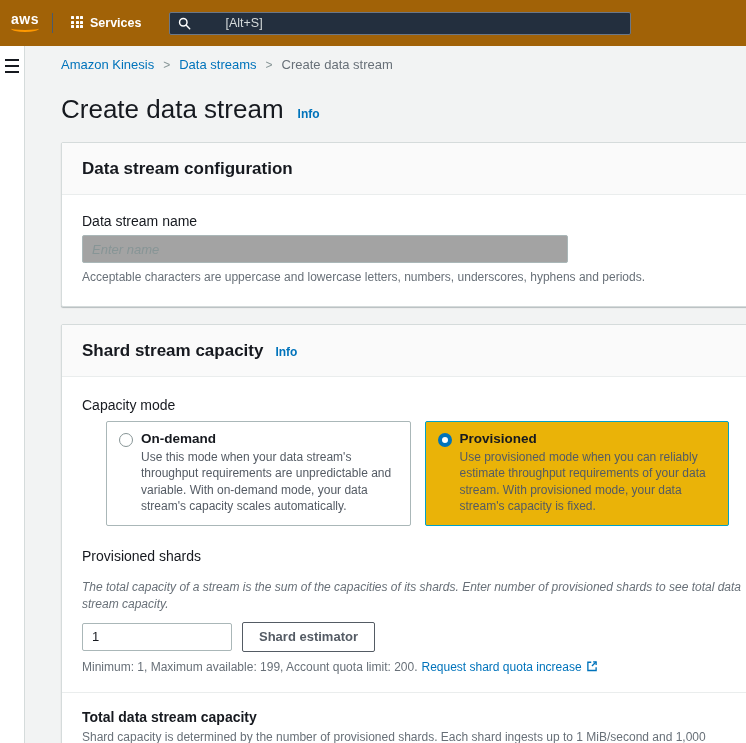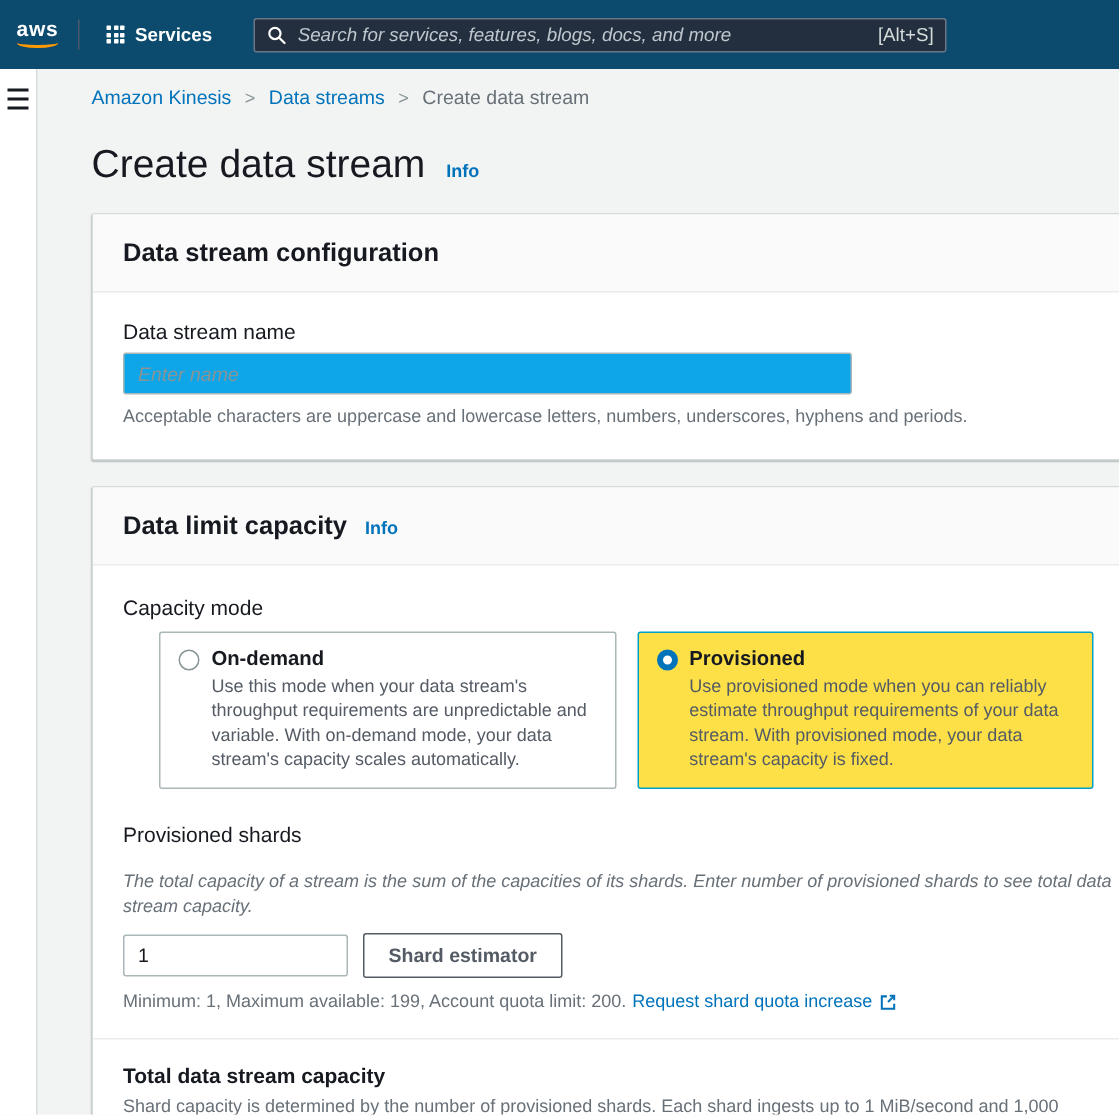--- a/index.html
+++ b/index.html
@@ -6,37 +6,37 @@
   html, body { width: 746px; height: 743px; overflow: hidden; }
   body {
     font-family: "Liberation Sans", "DejaVu Sans", sans-serif;
     background: #f2f3f3;
     color: #16191f;
   }
 
   
   .topnav {
     height: 46px;
-    background: #0c4a6e;
+    background: #a16207;
     display: flex;
     align-items: center;
     padding: 0 10px 0 8px;
   }
   .aws-logo { position: relative; width: 34px; height: 22px; margin-top: -2px; cursor: pointer; }
   .aws-logo .aws-text {
     color: #ffffff; font-weight: 700; font-size: 14px; letter-spacing: 0.5px;
     line-height: 16px; display: block; text-align: center;
   }
   .aws-logo .aws-smile {
     position: absolute; left: 3px; right: 3px; bottom: 1px; height: 7px;
     border-bottom: 2px solid #ff9900; border-radius: 50%;
   }
   .nav-divider { width: 1px; height: 20px; background: #4b5a6b; margin: 0 12px 0 10px; }
   .services-btn {
-    display: flex; align-items: center; gap: 7px; background: none; border: none;
+    display: flex; gap: 7px; background: none; border: none;
     color: #ffffff; font-size: 12.5px; font-weight: 700; cursor: pointer;
     font-family: inherit; padding: 4px 6px;
   }
   .grid-icon { display: grid; grid-template-columns: repeat(3, 3px); grid-template-rows: repeat(3, 3px); gap: 1.5px; }
   .grid-icon i { background: #ffffff; border-radius: 0.5px; }
   .search-box {
     margin-left: 22px; width: 462px; height: 23px;
     border: 1px solid #6b7787; border-radius: 2px; background: #232f3e;
     display: flex; align-items: center; padding: 0 8px; gap: 7px;
   }
@@ -81,33 +81,33 @@
   .card-header {
     background: #fafafa; border-bottom: 1px solid #eaeded;
     padding: 16px 20px 15px 20px; display: flex; align-items: baseline; gap: 12px;
   }
   .card-title { font-size: 17px; font-weight: 700; color: #16191f; }
   .card-body { padding: 18px 20px 20px 20px; }
 
   .field-label { font-size: 14px; color: #16191f; display: block; margin-bottom: 6px; }
   .text-input {
     width: 486px; height: 28px; border: 1px solid #aab7b8; border-radius: 2px;
-    padding: 0 9px; font-size: 13px; font-family: inherit; color: #16191f; background: #0ea5e9;
+    padding: 0 9px; font-size: 13px; font-family: inherit; color: #16191f; background: #a3a3a3;
   }
   .text-input::placeholder { color: #879596; font-style: italic; opacity: 1; }
   .help-text { font-size: 12px; color: #687078; margin-top: 6px; line-height: 1.4; }
 
   
   .mode-label { margin-top: 2px; margin-bottom: 8px; }
   .tiles { display: flex; gap: 14px; padding-left: 24px; }
   .tile {
     width: 322px; min-height: 92px; border: 1px solid #aab7b8; border-radius: 2px;
     background: #ffffff; padding: 9px 12px 10px 12px; display: flex; gap: 8px; cursor: pointer;
   }
-  .tile.selected { border: 1px solid #00a1c9; background: #fde047; }
+  .tile.selected { border: 1px solid #00a1c9; background: #eab308; }
   .radio-outer {
     flex: 0 0 auto; width: 14px; height: 14px; border-radius: 50%;
     border: 1px solid #879596; background: #fff; margin-top: 2px;
   }
   .tile.selected .radio-outer { border: 4.5px solid #0073bb; }
   .tile-label { font-size: 13.5px; font-weight: 700; color: #16191f; margin-bottom: 3px; }
   .tile-desc { font-size: 12px; color: #545b64; line-height: 1.38; }
 
   
   .shards-block { margin-top: 22px; }
@@ -116,21 +116,21 @@
   .shards-input {
     width: 150px; height: 28px; border: 1px solid #aab7b8; border-radius: 2px;
     padding: 0 9px; font-size: 13px; font-family: inherit; color: #16191f;
   }
   .btn-secondary {
     height: 30px; padding: 0 16px; background: #ffffff; border: 1px solid #545b64;
     border-radius: 2px; font-size: 13px; font-weight: 700; color: #545b64;
     font-family: inherit; cursor: pointer;
   }
   .constraint { font-size: 12px; color: #687078; margin-top: 8px; display: flex; align-items: center; gap: 4px; }
-  .constraint a { color: #0073bb; text-decoration: none; cursor: pointer; display: inline-flex; align-items: flex-end; gap: 4px; }
+  .constraint a { color: #0073bb; text-decoration: none; cursor: pointer; display: inline-flex; align-items: flex-start; gap: 4px; }
 
   .section-divider { border: none; border-top: 1px solid #eaeded; margin: 18px -20px 16px -20px; }
 
   .total-title { font-size: 14px; font-weight: 700; color: #16191f; }
   .total-desc { font-size: 12px; color: #687078; line-height: 1.45; margin-top: 4px; }
 </style>
 </head>
 <body>
 
 <header class="topnav">
@@ -151,21 +151,20 @@
         <i></i>
         <i></i>
     </span>
     <span>Services</span>
   </button>
   <div class="search-box">
     <svg width="13" height="13" viewBox="0 0 16 16">
       <circle cx="6.5" cy="6.5" r="4.6" fill="none" stroke="#ffffff" stroke-width="1.8"></circle>
       <line x1="10.2" y1="10.2" x2="14.4" y2="14.4" stroke="#ffffff" stroke-width="1.8" stroke-linecap="round"></line>
     </svg>
-    <input class="search-input" type="text" placeholder="Search for services, features, blogs, docs, and more" style="">
     <span class="search-shortcut">[Alt+S]</span>
   </div>
 </header>
 
 <div class="shell">
   <aside class="rail">
     <button class="hamburger" aria-label="Open navigation">
         <i></i>
         <i></i>
         <i></i>
@@ -193,21 +192,21 @@
       </div>
       <div class="card-body">
         <label class="field-label">Data stream name</label>
         <input class="text-input" type="text" placeholder="Enter name" style="">
         <div class="help-text">Acceptable characters are uppercase and lowercase letters, numbers, underscores, hyphens and periods.</div>
       </div>
     </section>
 
     <section class="card">
       <div class="card-header">
-        <h2 class="card-title">Data limit capacity</h2>
+        <h2 class="card-title">Shard stream capacity</h2>
         <a class="info-link">Info</a>
       </div>
       <div class="card-body">
 
         <label class="field-label mode-label">Capacity mode</label>
 
         <div class="tiles">
           <div class="tile">
             <span class="radio-outer"></span>
             <div>

